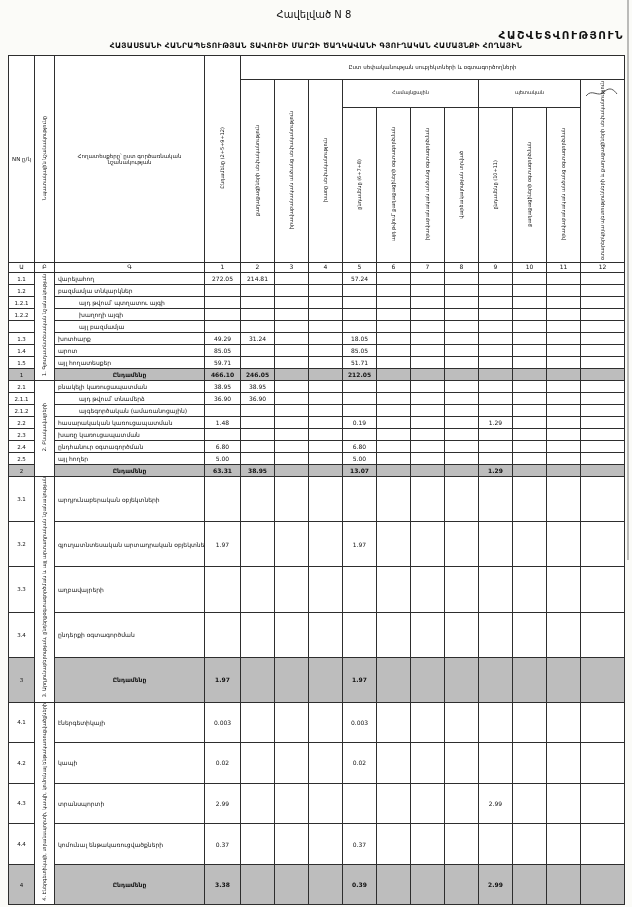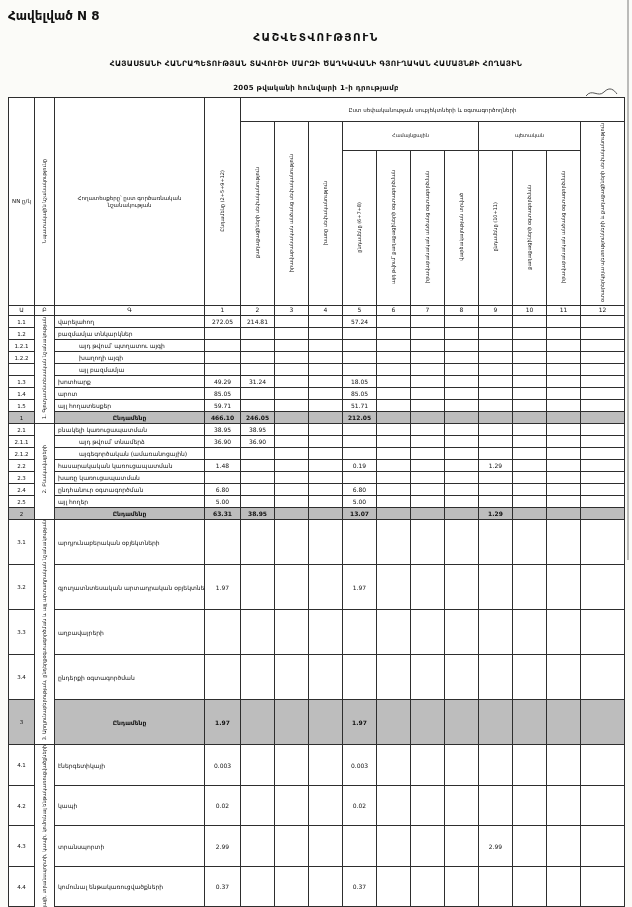--- a/index.html
+++ b/index.html
@@ -5,23 +5,23 @@
   * { box-sizing: border-box; }
   html,body { margin:0; padding:0; }
   body {
     width:632px; height:907px;
     background:#fbfbf8; color:#111;
     font-family:"DejaVu Sans", sans-serif;
     position:relative; overflow:hidden;
   }
   .page { padding:8px 8px 0 8px; position:relative; }
   .scan-edge { position:absolute; right:3px; top:0; width:2px; height:560px; background:#444; opacity:.35; }
-  .appendix { text-align:left; font-size:12px; font-weight:bold; line-height:1.35; padding-right:4px; }
-  .title { text-align:center; font-size:10.5px; font-weight:bold; letter-spacing:1.5px; margin-top:7px; }
-  .subtitle { text-align:center; font-size:7.5px; font-weight:bold; margin-top:16px; letter-spacing:.3px; }
+  .appendix { text-align:center; font-size:10px; font-weight:normal; line-height:1.35; padding-right:4px; }
+  .title { text-align:right; font-size:10.5px; font-weight:bold; letter-spacing:1.5px; margin-top:7px; }
+  .subtitle { text-align:center; font-size:7.5px; font-weight:bold; margin-top:0; letter-spacing:.3px; }
   .subtitle.date { font-size:7px; }
   .mark { position:absolute; right:14px; top:86px; }
 
   table { border-collapse:collapse; table-layout:fixed; width:616px; margin-top:5px; background:#fff; }
   th,td { border:1px solid #2e2e2e; padding:0; overflow:hidden; }
   thead th, thead td { font-weight:normal; font-size:5px; text-align:center; vertical-align:middle; line-height:1.15; padding:1px; }
   tr.r1 { height:24px; } tr.r2 { height:22px; } tr.r3 { height:48px; } tr.r4 { height:10px; }
   .vwrap { writing-mode:vertical-rl; transform:rotate(180deg); display:inline-block; font-size:5px; line-height:1.25; max-height:100%; }
   .hlab { font-size:5.5px; }
   .band { font-size:5.5px; }
@@ -41,21 +41,20 @@
 
 <div class="page">
   <div class="scan-edge"></div>
 
   <div class="appendix">
     <div>Հավելված N 8</div>
   </div>
 
   <div class="title">ՀԱՇՎԵՏՎՈՒԹՅՈՒՆ</div>
   <div class="subtitle">ՀԱՅԱՍՏԱՆԻ ՀԱՆՐԱՊԵՏՈՒԹՅԱՆ ՏԱՎՈՒՇԻ ՄԱՐԶԻ ԾԱՂԿԱՎԱՆԻ ԳՅՈՒՂԱԿԱՆ ՀԱՄԱՅՆՔԻ ՀՈՂԱՅԻՆ</div>
-  <div class="subtitle date">2005 թվականի հունվարի 1-ի դրությամբ</div>
 
   <svg class="mark" width="34" height="14" viewBox="0 0 34 14">
     <path d="M2 10 C 8 2, 14 12, 20 6 S 30 4, 33 8" stroke="#555" stroke-width="1" fill="none"></path>
   </svg>
 
   <table>
     <colgroup>
       <col style="width:26px">
         <col style="width:20px">
         <col style="width:150px">

